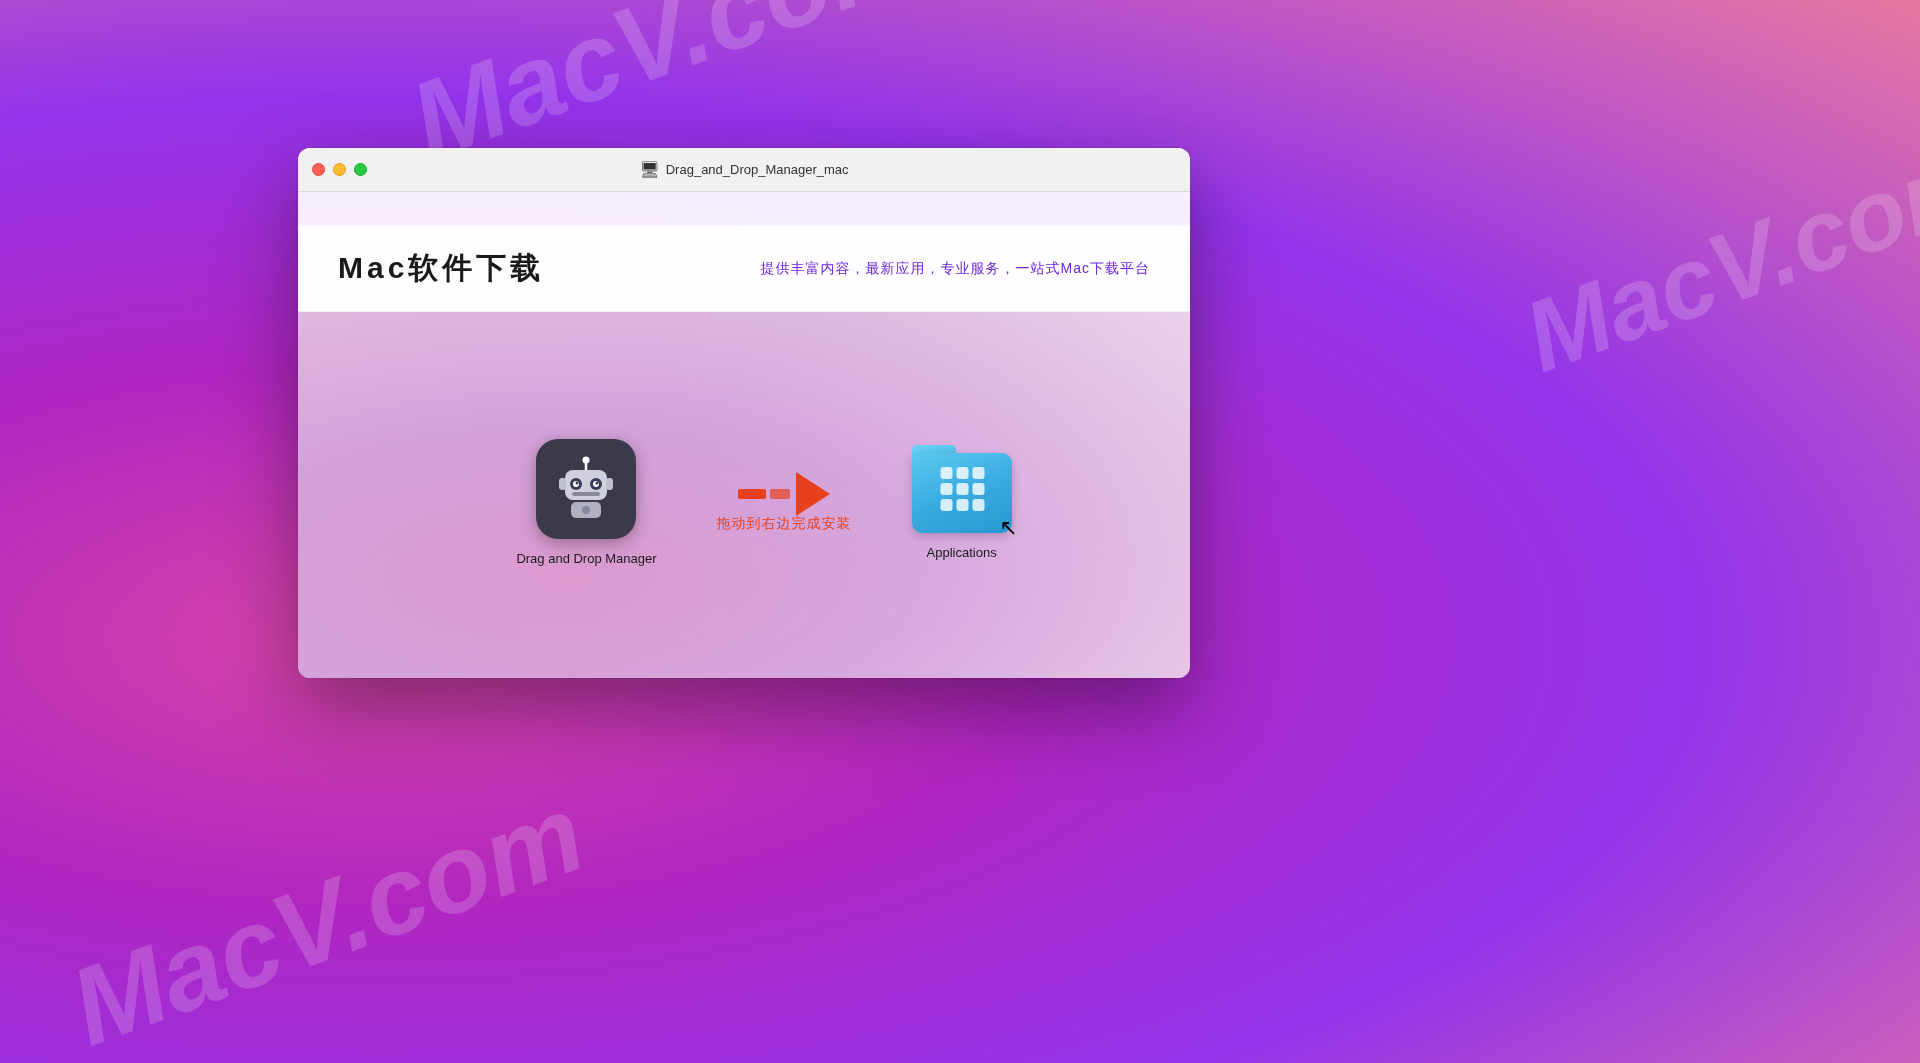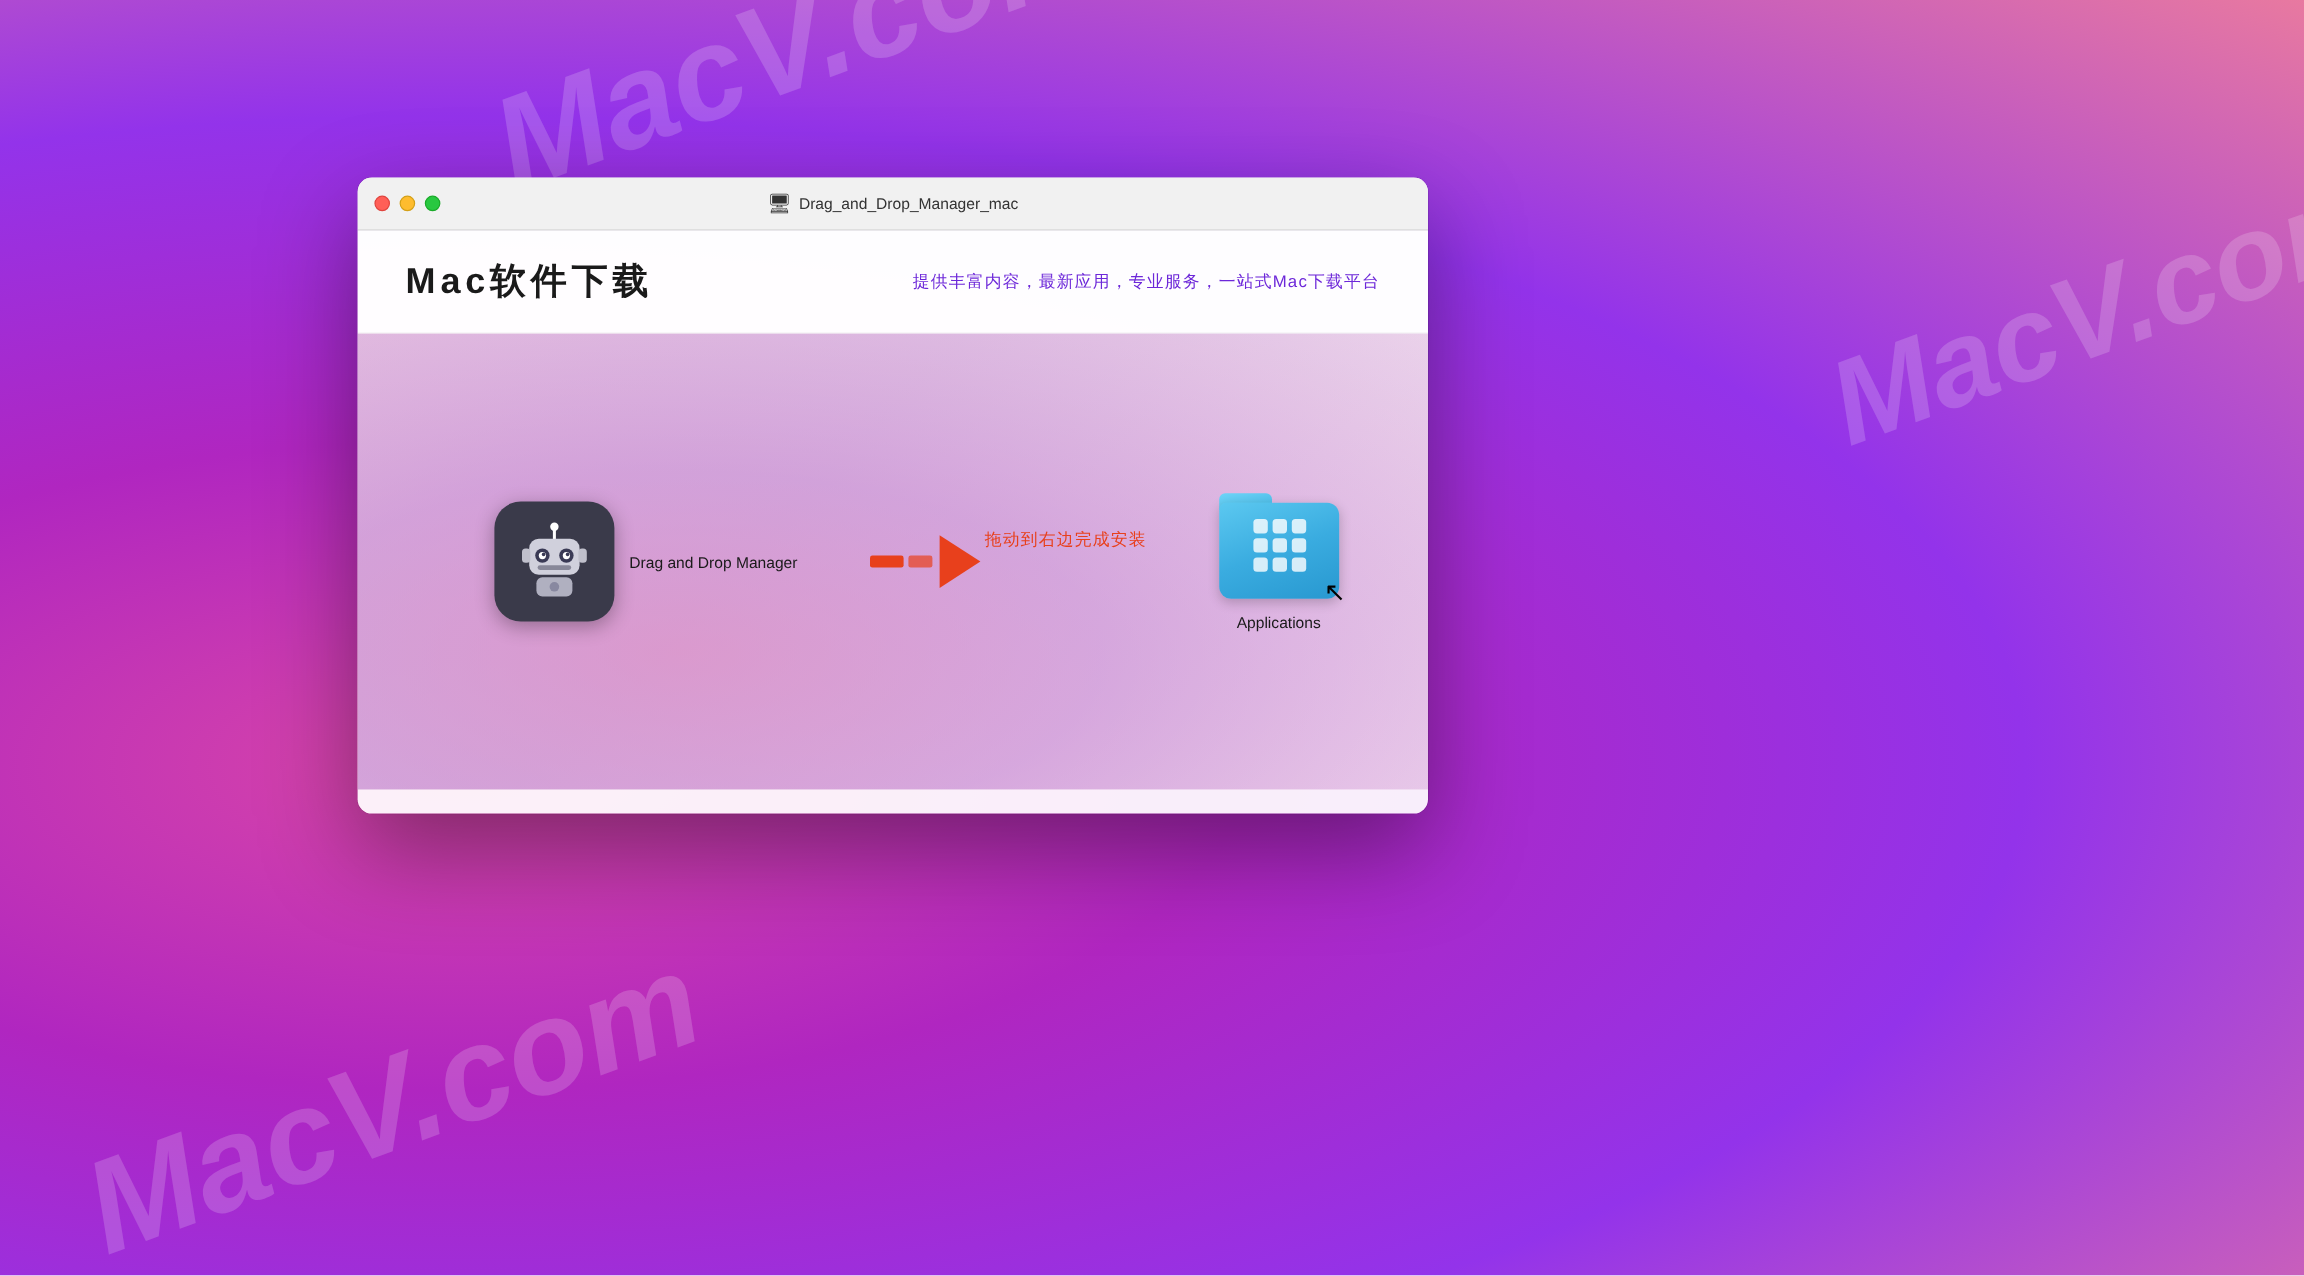--- a/index.html
+++ b/index.html
@@ -89,20 +89,21 @@
     }
 
     
     .window-header {
       background: rgba(255,255,255,0.88);
       padding: 22px 40px;
       display: flex;
       align-items: center;
       justify-content: space-between;
       border-bottom: 1px solid rgba(0,0,0,0.06);
+      margin-top: 34px;
     }
 
     .site-title {
       font-size: 30px;
       font-weight: 700;
       color: #1a1a1a;
       letter-spacing: 4px;
     }
 
     .site-subtitle {
@@ -135,21 +136,21 @@
       position: relative;
       display: flex;
       align-items: center;
       gap: 60px;
       z-index: 1;
     }
 
     
     .app-icon-container {
       display: flex;
-      flex-direction: row;
+      flex-direction: column;
       align-items: center;
       gap: 12px;
       margin-left: 40px;
     }
 
     .app-icon {
       width: 100px;
       height: 100px;
       border-radius: 22px;
       background: #3a3a4a;
@@ -169,21 +170,22 @@
     .icon-label {
       font-size: 13px;
       color: #1a1a1a;
       text-align: center;
       font-weight: 400;
     }
 
     
     .drag-arrow {
       display: flex;
-      flex-direction: row;
+      flex-direction: column;
+      align-items: center;
       gap: 4px;
     }
 
     
     .red-arrow {
       display: flex;
       align-items: center;
       gap: 2px;
     }
 

